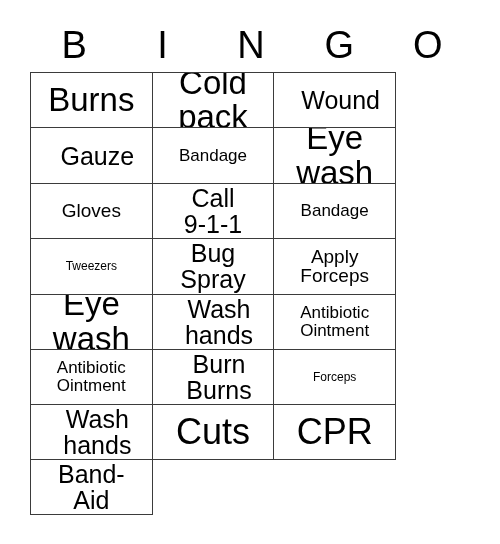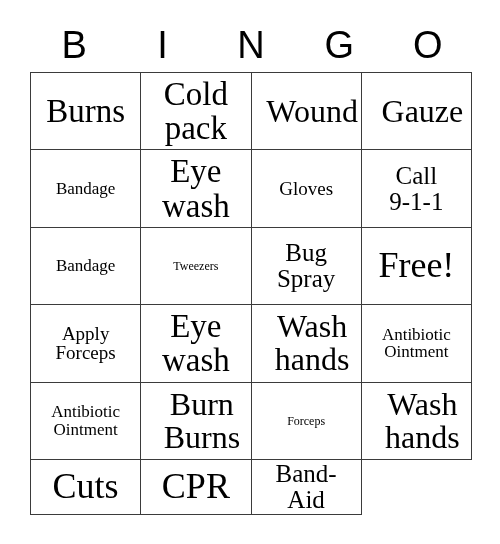--- a/index.html
+++ b/index.html
@@ -42,30 +42,29 @@
     font-weight: 400;
     color: #000000;
     letter-spacing: 0px;
   }
 
   
   #grid {
     position: absolute;
     left: 30px;
     top: 72px;
-    width: 442px;
+    width: 366px;
     height: 443px;
     display: grid;
-    grid-template-columns: repeat(4, 1fr);
+    grid-template-columns: repeat(3, 1fr);
     grid-template-rows: repeat(5, 1fr);
     border-top: 1.5px solid #3b3b3b;
     border-left: 1.5px solid #3b3b3b;
     box-sizing: border-box;
     background: #ffffff;
-    font-family: Liberation Serif, serif;
   }
   .cell {
     border-right: 1.5px solid #3b3b3b;
     border-bottom: 1.5px solid #3b3b3b;
     box-sizing: border-box;
     display: flex;
     align-items: center;
     justify-content: center;
     text-align: center;
     padding: 1px 2px;
@@ -76,21 +75,21 @@
     display: block;
     line-height: 1.04;
     white-space: pre-line;
     color: #000000;
   }
 
   
   .sz-xxl .cell-text { font-size: 36px; }
   .sz-xl  .cell-text { font-size: 33px; }
   .sz-lg  .cell-text { font-size: 25px; }
-  .sz-md  .cell-text { font-size: 32px; margin-left: 12px; }
+  .sz-md  .cell-text { font-size: 25px; margin-left: 12px; }
   .sz-sm  .cell-text { font-size: 19px; }
   .sz-xs  .cell-text { font-size: 17px; }
   .sz-xxs .cell-text { font-size: 12px; }
 </style>
 </head>
 <body>
 
 <div id="bingo-card">
 
   <div id="header-row">
@@ -135,23 +134,20 @@
         <span class="cell-text">Bandage</span>
       </div>
 
     <div class="cell sz-xxs">
         <span class="cell-text">Tweezers</span>
       </div>
     <div class="cell sz-lg">
         <span class="cell-text">Bug
 Spray</span>
       </div>
-    <div class="cell sz-xxl">
-        <span class="cell-text">Free!</span>
-      </div>
     <div class="cell sz-sm">
         <span class="cell-text">Apply
 Forceps</span>
       </div>
 
     <div class="cell sz-xl">
         <span class="cell-text">Eye
 wash</span>
       </div>
     <div class="cell sz-md">

